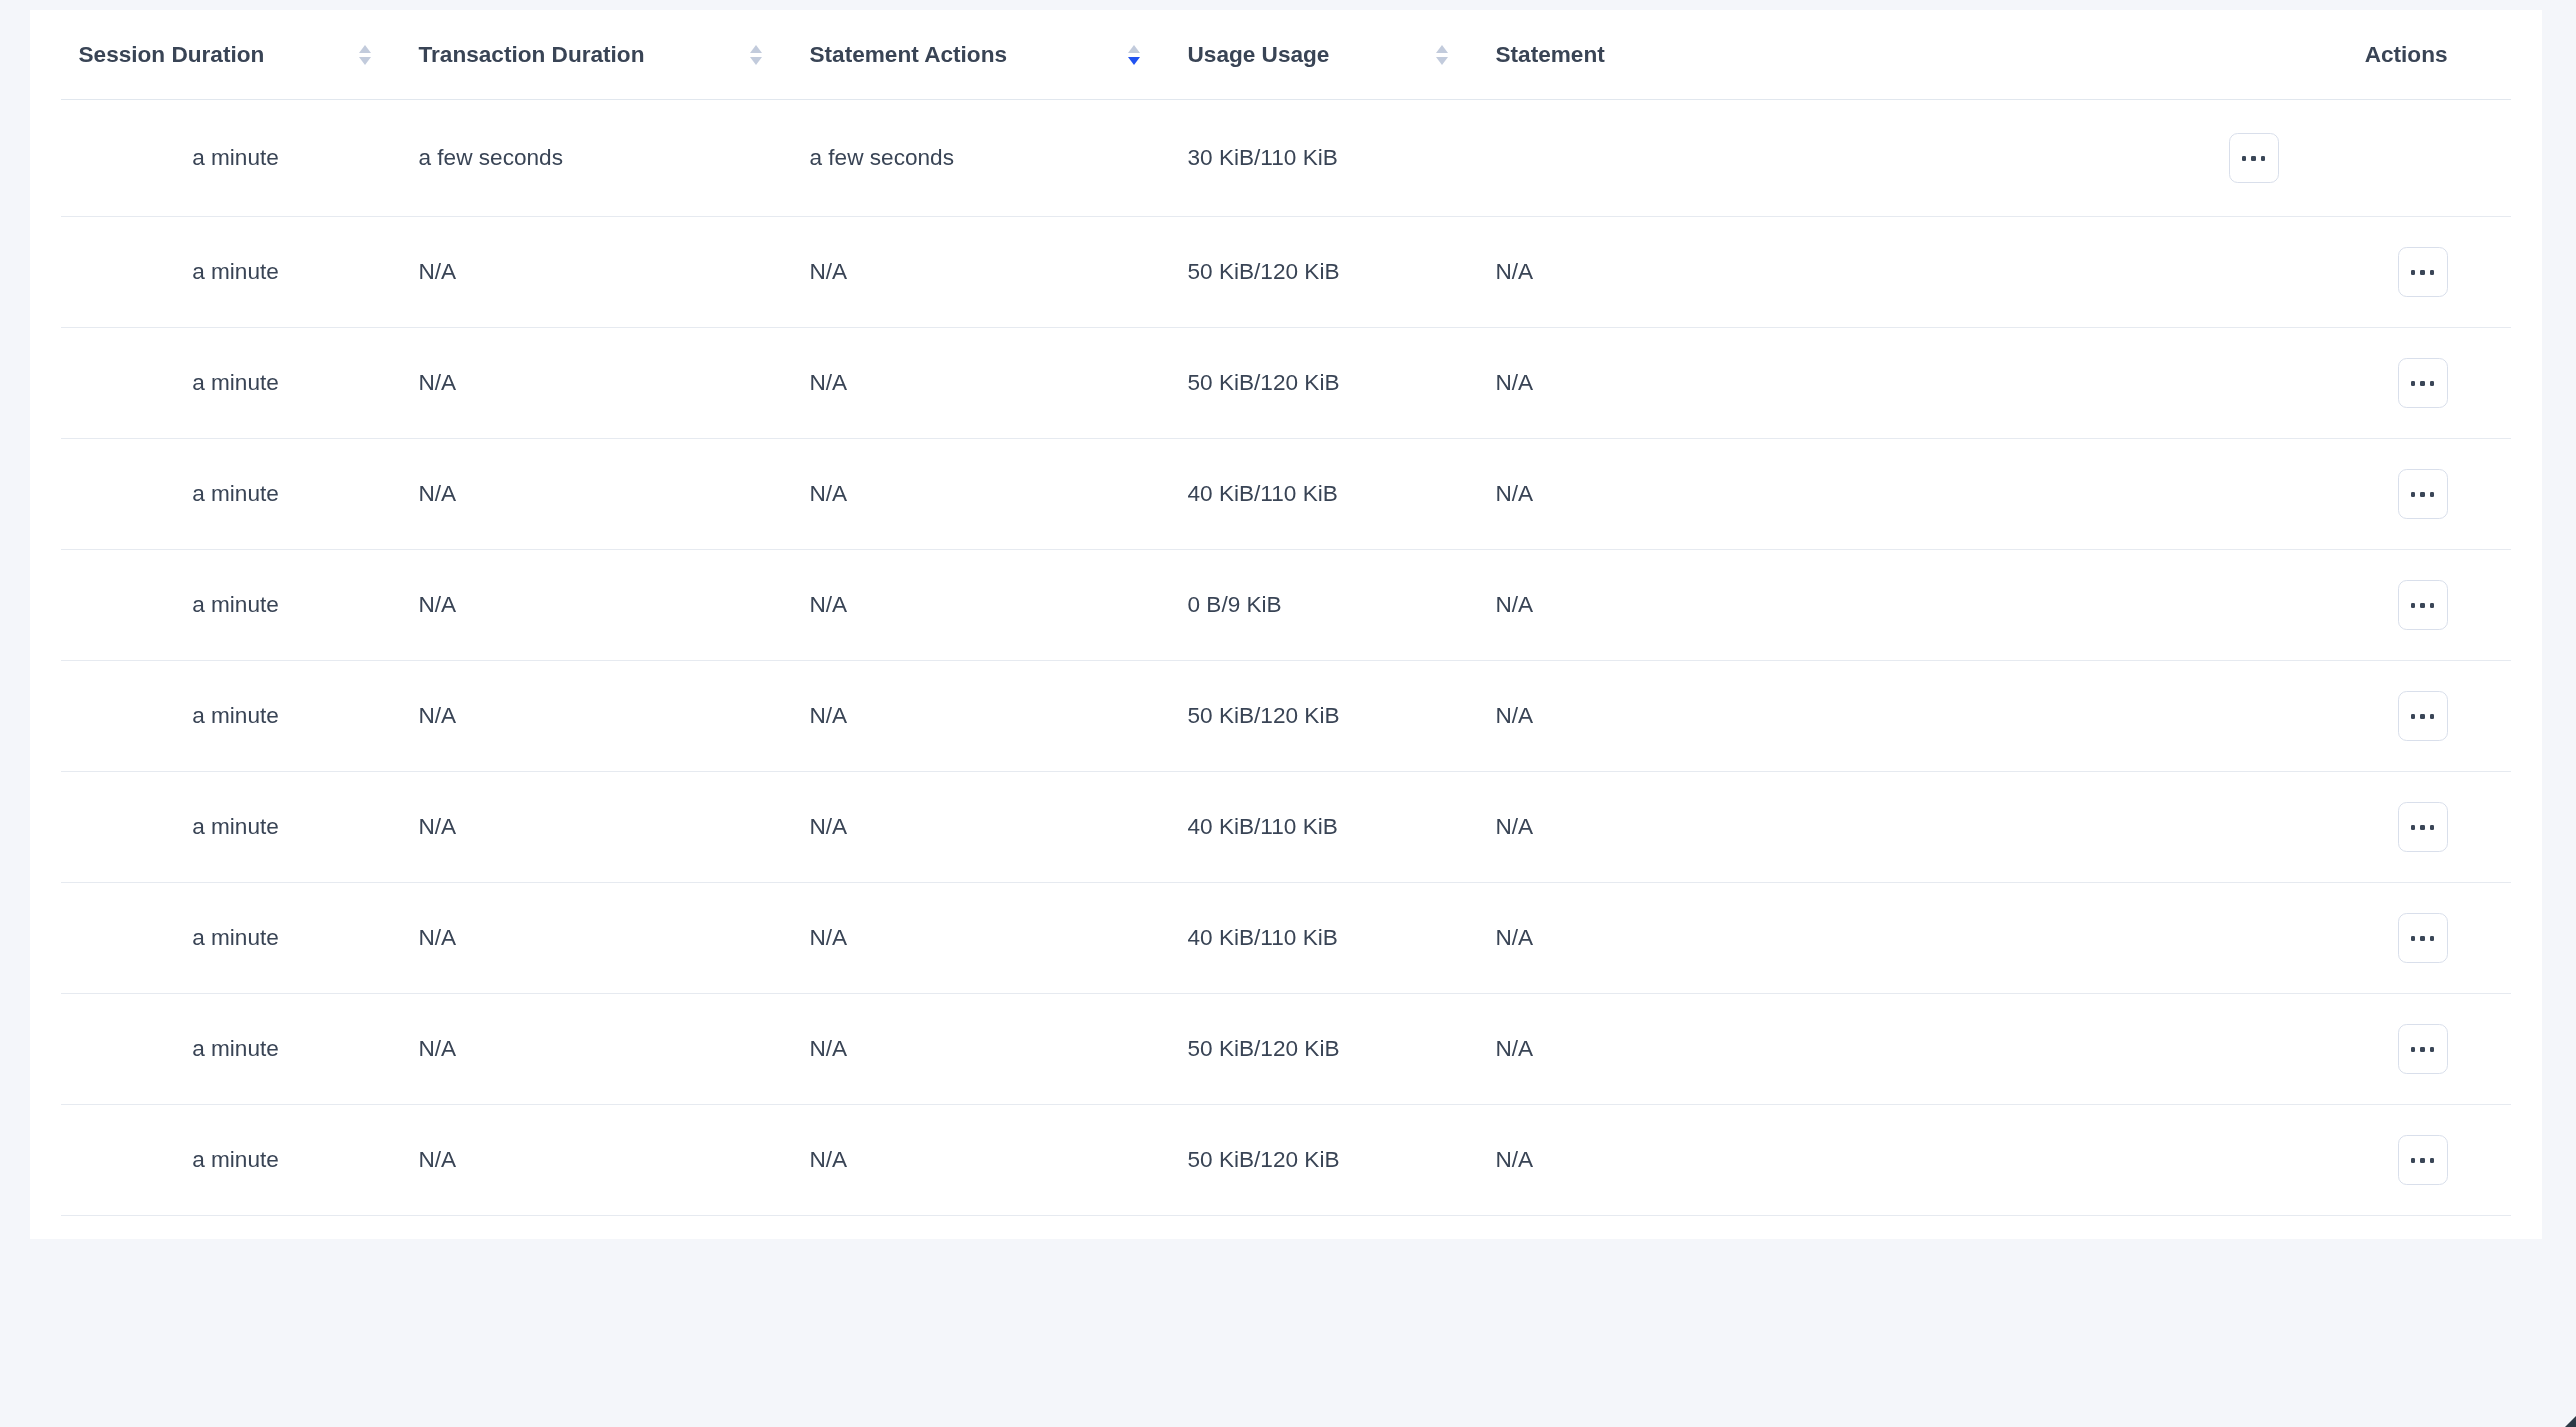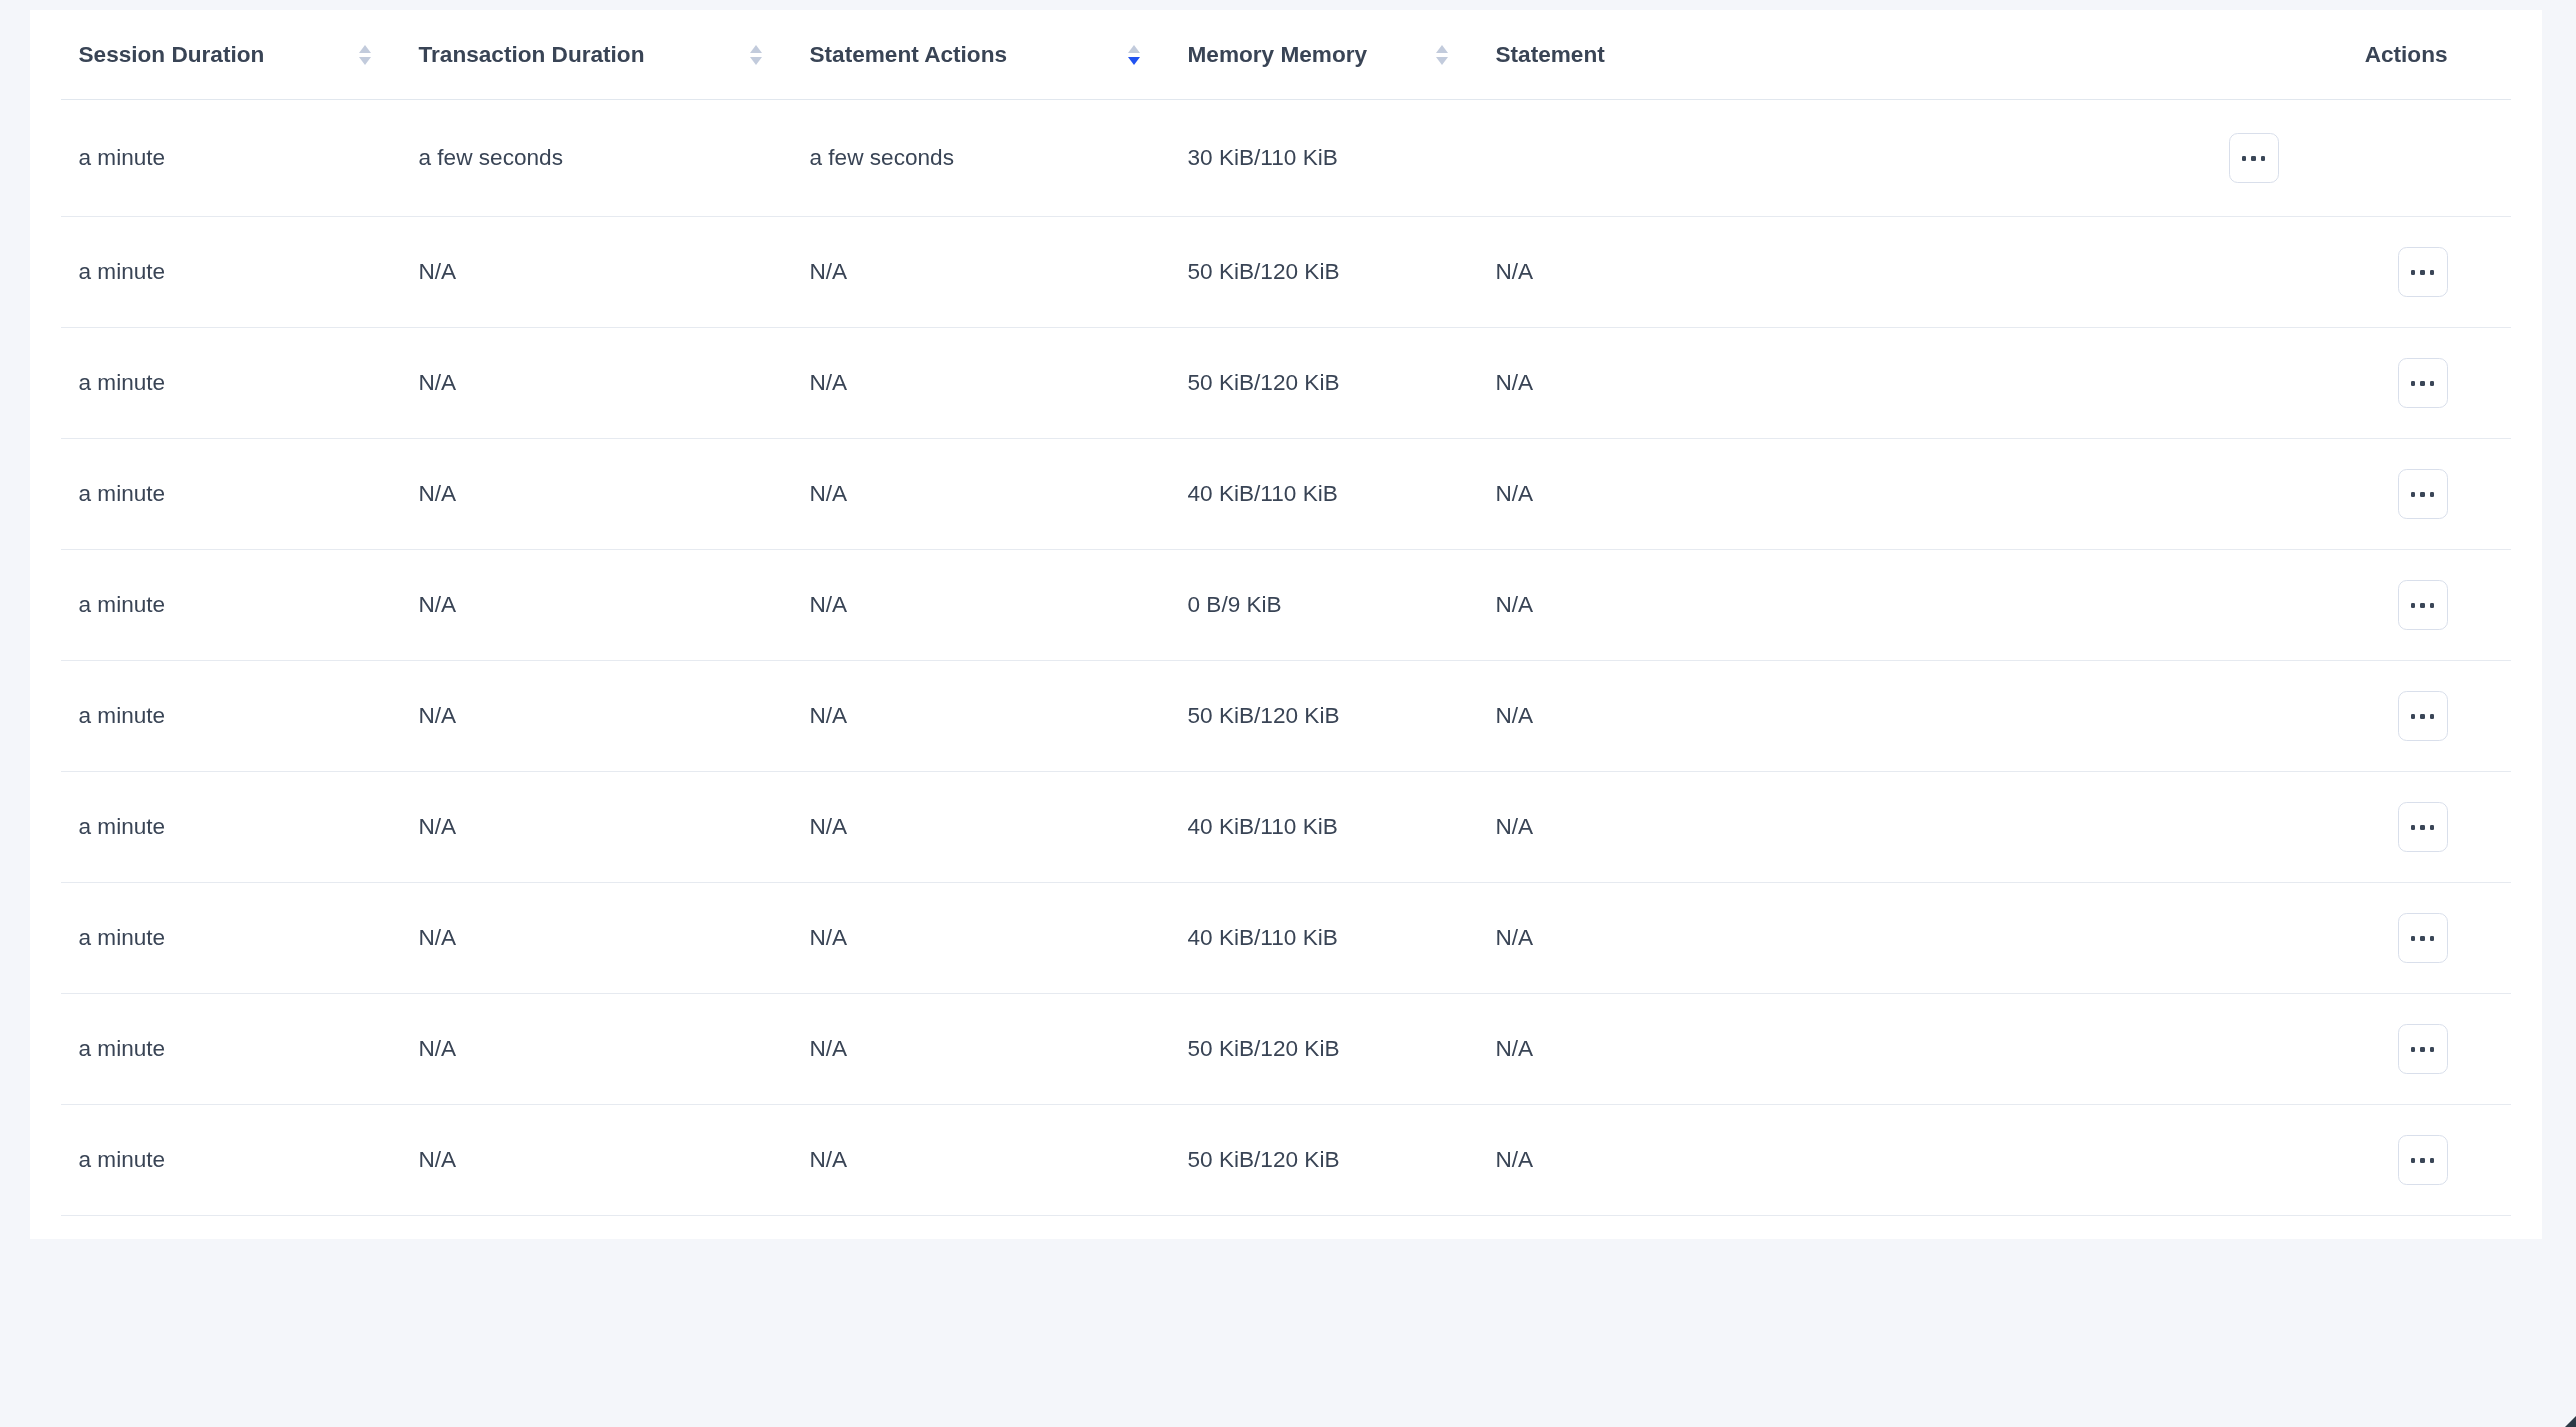--- a/index.html
+++ b/index.html
@@ -32,21 +32,21 @@
     align-items:center;
   }
   .thead { height:90px; border-bottom:1.7px solid #e1e7ee; }
   .th {
     display:flex; align-items:center; justify-content:space-between;
     font-size:22.6px; font-weight:700; color:#394455;
     padding-right:48px; cursor:pointer;
   }
   .th.no-sort { justify-content:flex-start; cursor:default; }
   .th.th-actions { justify-content:flex-end; padding-right:63px; }
-  .col1 { padding-left:18px; }
+  .col1 { padding-left:18px;text-align:center; }
 
   .sort-icon { display:flex; flex-direction:column; gap:4.3px; }
   .tri { width:0; height:0; border-left:6px solid transparent; border-right:6px solid transparent; }
   .tri.up   { border-bottom:8.7px solid #c2cbdc; }
   .tri.down { border-top:8.7px solid #c2cbdc; }
   .tri.down.active { border-top-color:#2152f0; }
 
   .tr { height:111px; border-bottom:1.7px solid #e6eaf0; }
   .tr.tall { height:117px; }
   .td { font-size:22.6px; color:#394455; padding-right:26px; }
@@ -95,21 +95,21 @@
           </span>
       </div>
       <div class="th">
         <span>Statement Actions</span>
         <span class="sort-icon">
             <i class="tri up"></i>
             <i class="tri down active"></i>
           </span>
       </div>
       <div class="th">
-        <span>Memory Memory</span>
+        <span>Usage Usage</span>
         <span class="sort-icon">
             <i class="tri up"></i>
             <i class="tri down"></i>
           </span>
       </div>
       <div class="th no-sort">
         <span>Statement</span>
       </div>
       <div class="th no-sort th-actions">
         <span>Actions</span>

